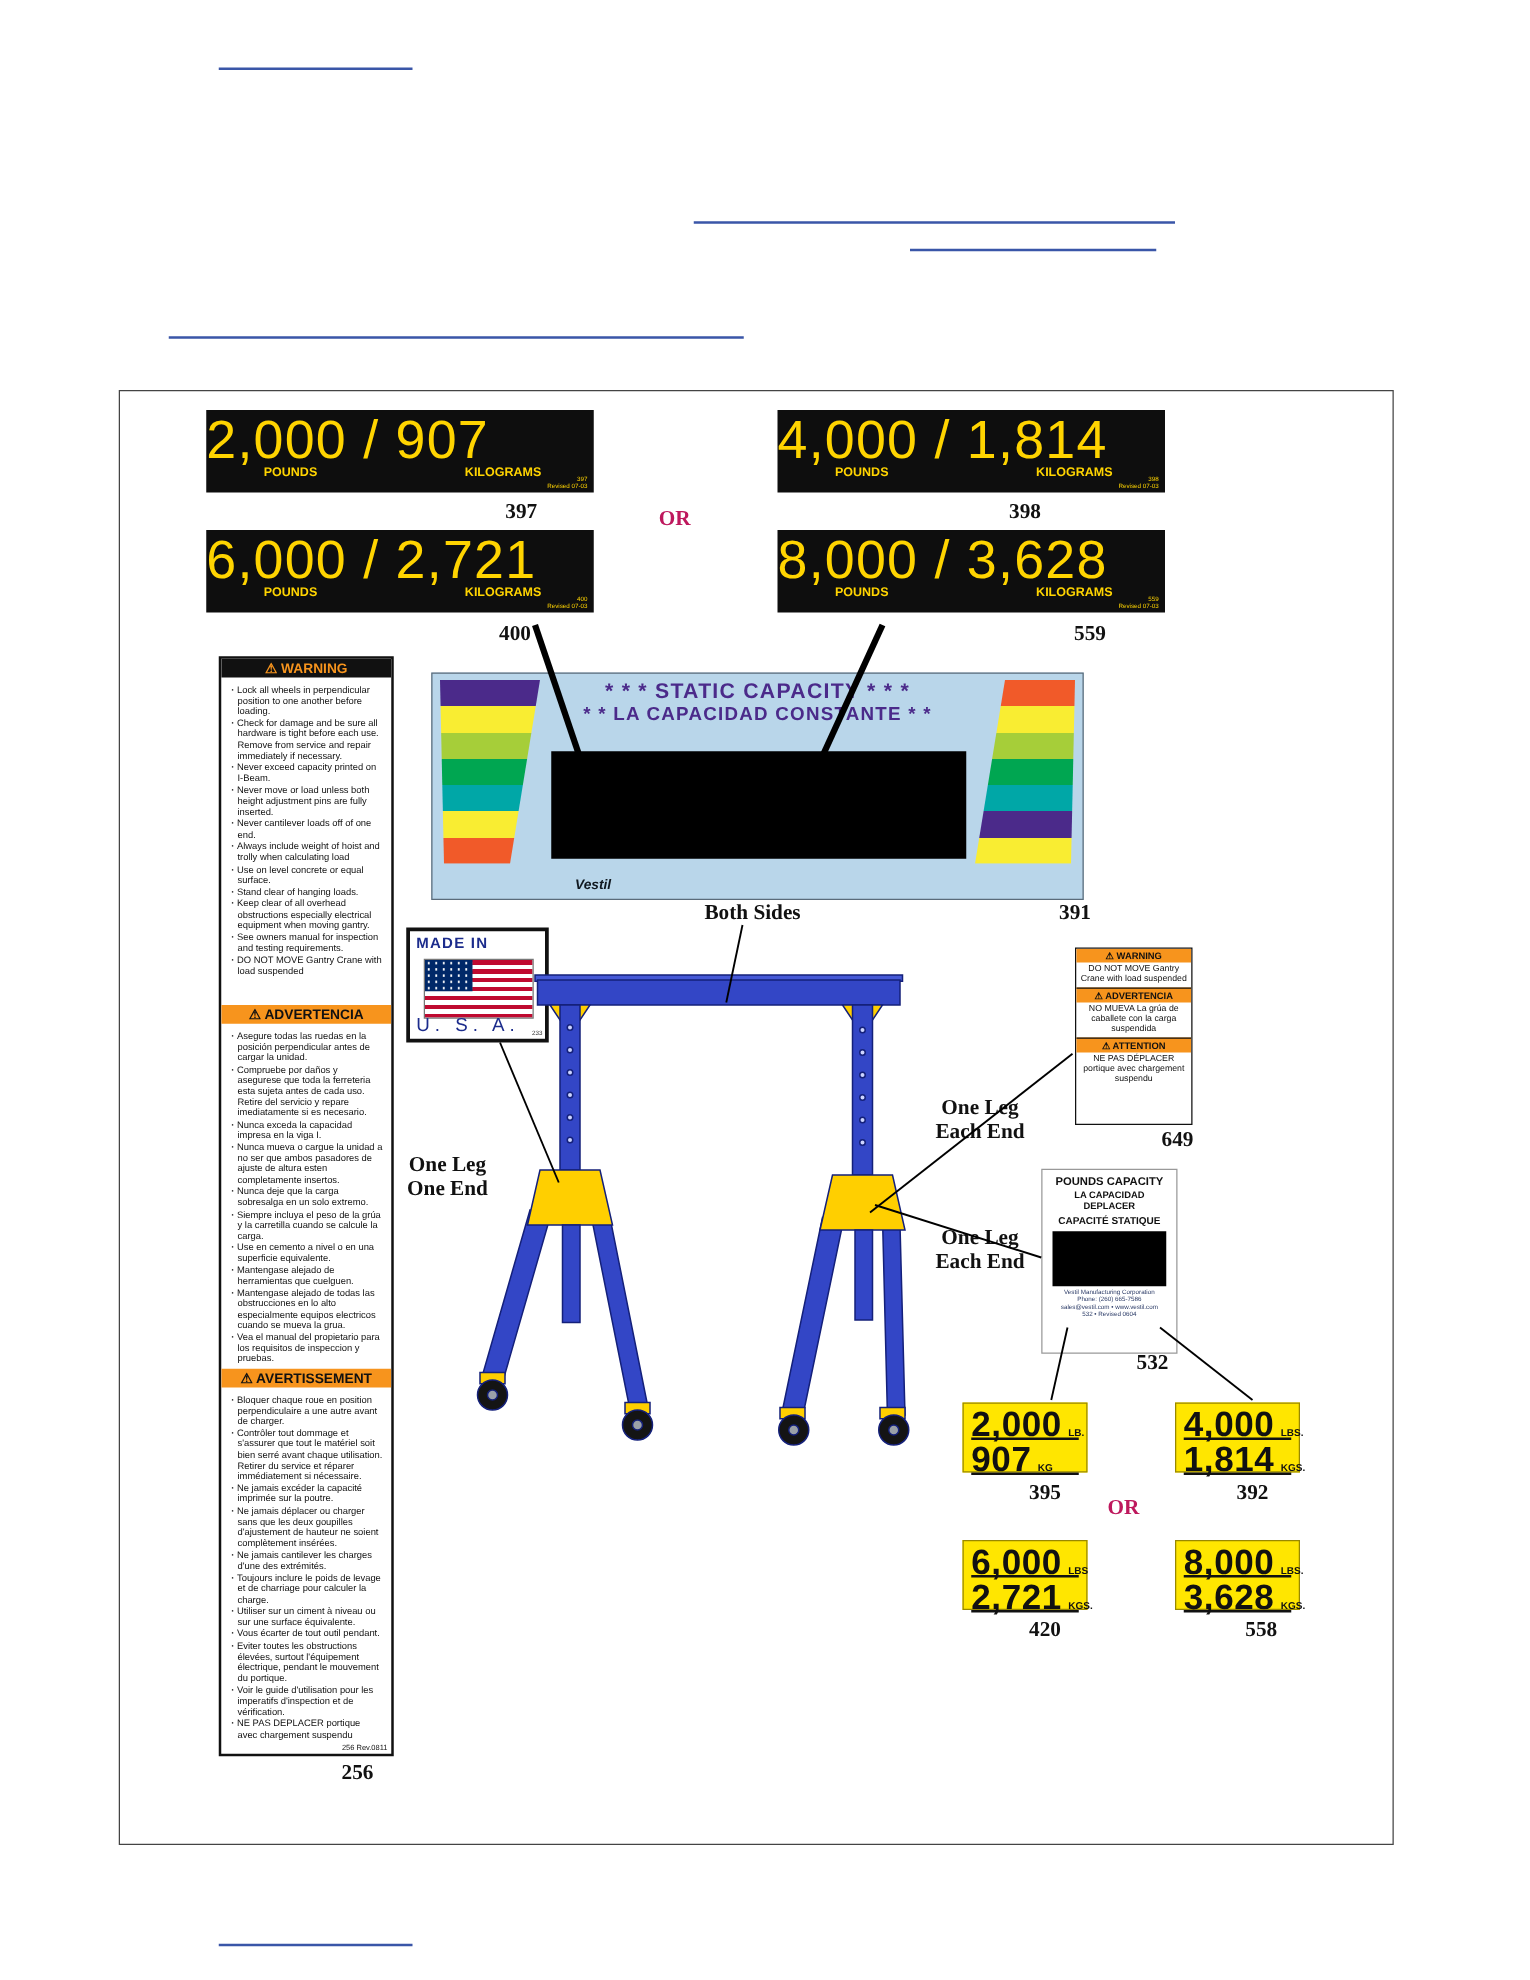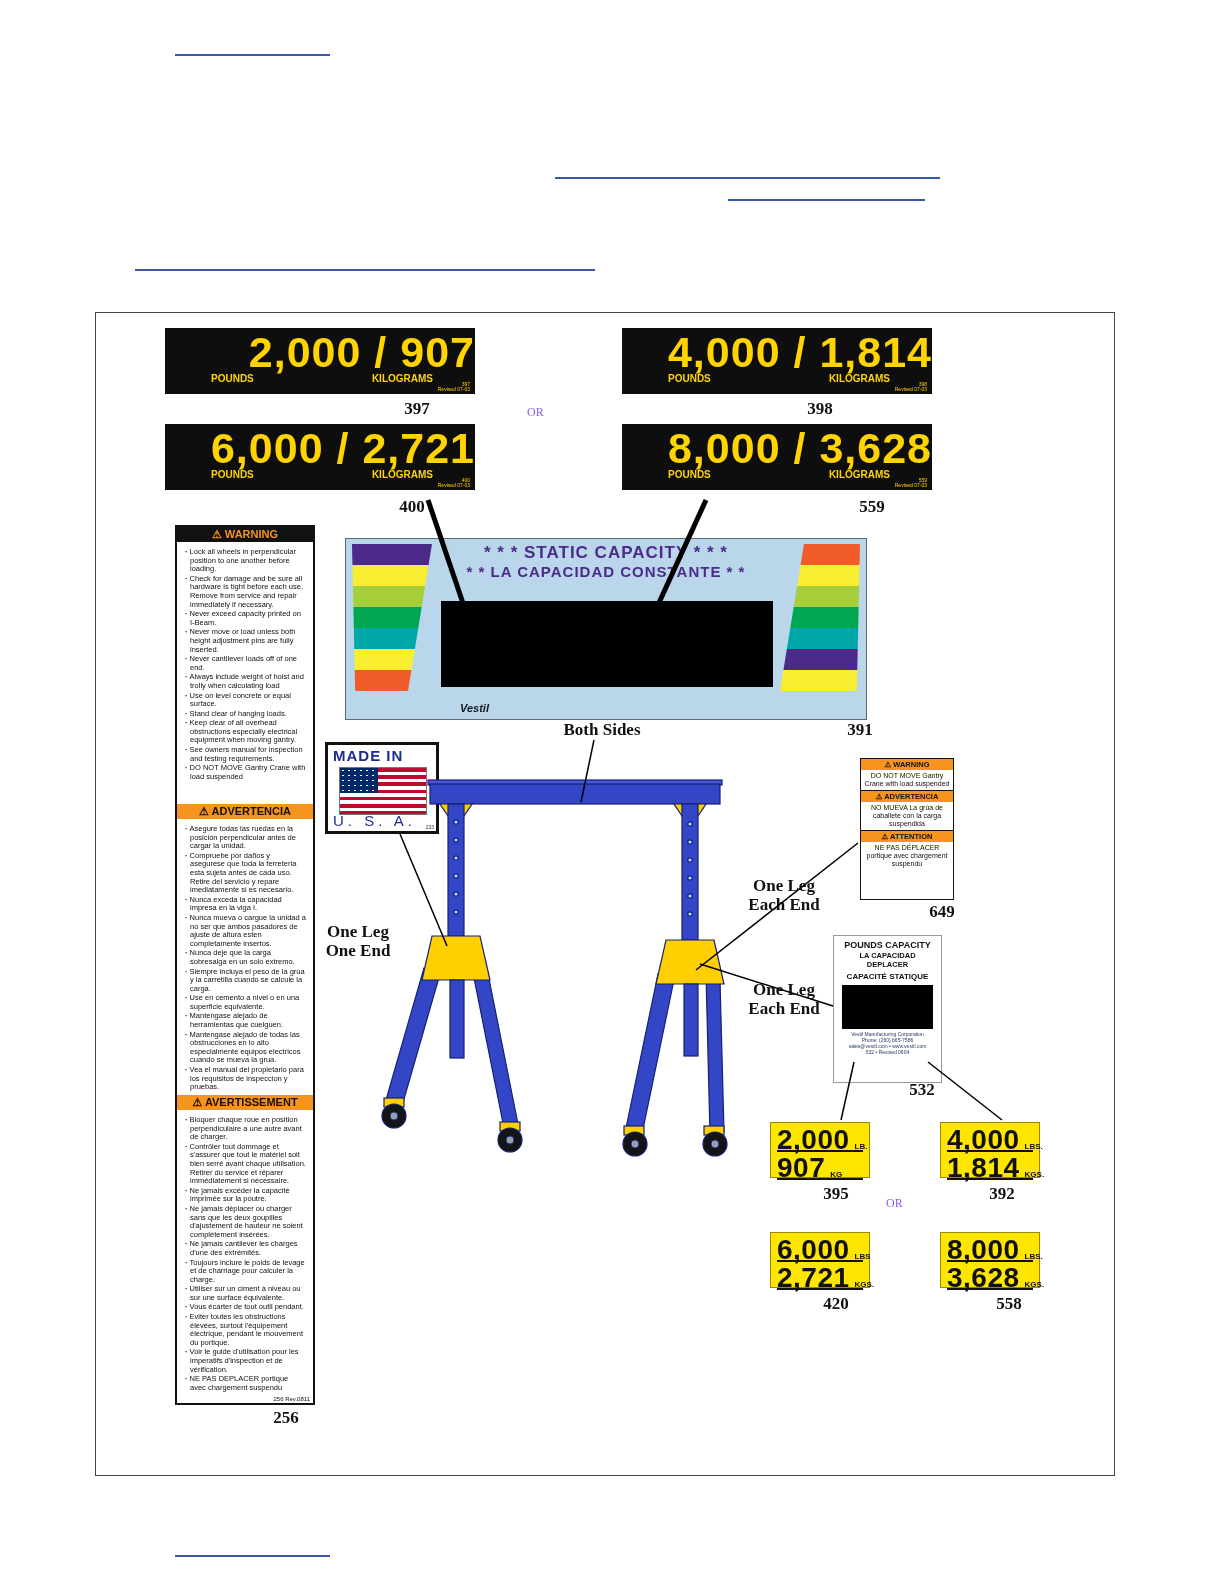--- a/index.html
+++ b/index.html
@@ -3,27 +3,27 @@
 <meta charset="utf-8">
 <style>
   html,body{margin:0;padding:0;background:#fff;}
   #canvas{position:relative;width:1224px;height:1584px;background:#fff;overflow:hidden;
           font-family:"Liberation Sans",sans-serif;}
   .hlink{position:absolute;height:0;border-top:2px solid #3a56a8;}
   .main-box{position:absolute;left:95px;top:312px;width:1018px;height:1162px;border:1.5px solid #444;}
 
   
   .plate{position:absolute;width:310px;height:66px;background:#0e0e0e;color:#ffd400;overflow:hidden;}
-  .plate-value{font-weight:bold;font-size:43px;line-height:46px;text-align:right;letter-spacing:1px;margin-top:1px;}
+  .plate-value{font-weight:normal;font-size:43px;line-height:46px;text-align:left;letter-spacing:1px;margin-top:1px;}
   .plate-units{display:flex;justify-content:space-between;font-size:10px;font-weight:bold;padding:0 42px 0 46px;margin-top:-2px;}
   .plate-rev{position:absolute;right:5px;bottom:2px;font-size:5px;line-height:5px;text-align:right;color:#ffd400;}
   .plate-rev span{display:block;}
 
   .cap{position:absolute;font-family:"Liberation Serif",serif;font-weight:bold;font-size:17px;color:#111;text-align:center;}
-  .or{position:absolute;font-family:"Liberation Serif",serif;font-weight:normal;font-size:12px;color:#8b5cf6;}
+  .or{position:absolute;font-family:"Liberation Serif",serif;font-weight:bold;font-size:17px;color:#be185d;}
   .ann{position:absolute;font-family:"Liberation Serif",serif;font-weight:bold;font-size:17px;line-height:19px;color:#111;text-align:center;}
 
   
   .banner{position:absolute;left:345px;top:538px;width:520px;height:180px;background:#b9d6ea;border:1px solid #5a6b7a;overflow:hidden;}
   .banner-t1{margin-top:4px;text-align:center;font-weight:bold;font-size:17px;color:#4b2a8a;letter-spacing:1px;}
   .banner-t2,.banner-t3{text-align:center;font-weight:bold;font-size:15px;color:#4b2a8a;letter-spacing:1px;}
   .banner-black{position:absolute;left:95px;top:62px;width:332px;height:86px;background:#000;}
   .banner-footer{position:absolute;left:0;right:0;bottom:3px;text-align:center;font-size:8.5px;line-height:10px;color:#101820;font-weight:bold;}
   .vlogo{position:absolute;left:114px;bottom:5px;font-style:italic;font-weight:bold;font-size:11px;color:#101820;}
   .rainbow{position:absolute;top:5px;bottom:28px;width:80px;}
@@ -39,21 +39,21 @@
   .wl-ul{list-style:none;margin:4px;padding:2px 3px 2px 4px;font-size:7.5px;line-height:8.6px;color:#111;overflow:hidden;}
   .wl-ul li{padding-left:5px;text-indent:-5px;margin-bottom:1px;}
   .wl-ul li::before{content:"· ";font-weight:bold;}
   .wl-ul.en{height:250px;}
   .wl-ul.es{height:264px;}
   .wl-ul.fr{height:287px;}
   .wl-rev{position:absolute;right:3px;bottom:1px;font-size:6px;color:#111;}
 
   
   .usa{position:absolute;left:325px;top:742px;width:114px;height:92px;background:#fff;border:3px solid #111;box-sizing:border-box;}
-  .usa-top{font-weight:bold;font-size:15px;color:#1c2c8c;letter-spacing:1px;padding:2px 0 0 5px;}
+  .usa-top{font-weight:bold;font-size:12px;color:#1c2c8c;letter-spacing:1px;padding:2px 0 0 5px;}
   .usa-bottom{position:absolute;left:5px;bottom:2px;font-weight:normal;font-size:15px;color:#1c2c8c;letter-spacing:4px;}
   .flag{position:absolute;left:11px;top:22px;width:86px;height:46px;border:1px solid #777;
         background:repeating-linear-gradient(#bf0a30 0 3.6px,#fff 3.6px 7.2px);}
   .canton{position:absolute;left:0;top:0;width:38px;height:25px;background:#002868;
         background-image:radial-gradient(#fff 0.9px,transparent 1.1px);background-size:6px 5px;}
   .usa-part{position:absolute;right:2px;bottom:1px;font-size:5px;color:#333;}
 
   
   .w649{position:absolute;left:860px;top:758px;width:92px;height:140px;background:#fff;border:1.5px solid #111;overflow:hidden;}
   .w649-h{background:#f7941d;color:#111;font-weight:bold;font-size:7.5px;text-align:center;padding:1px 0;border-top:1px solid #111;}

